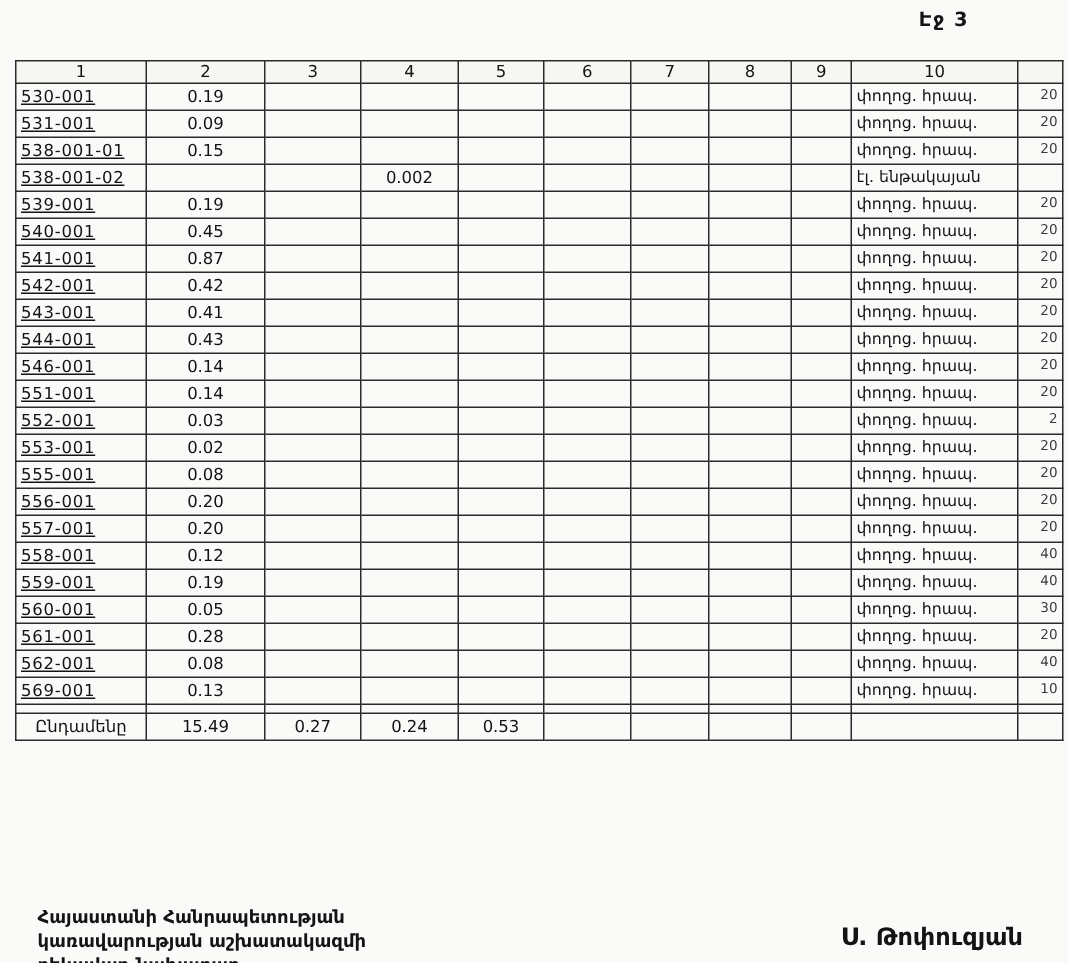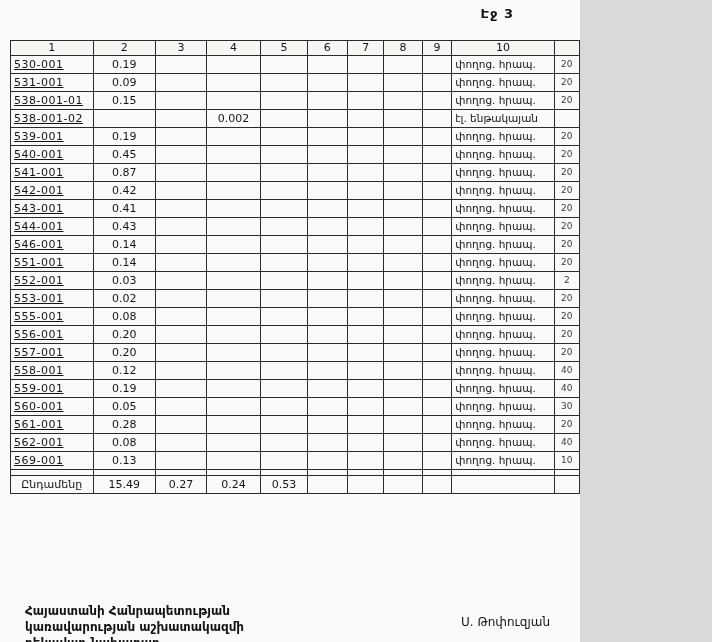--- a/index.html
+++ b/index.html
@@ -1,18 +1,18 @@
 <!DOCTYPE html>
 <html><head>
 <meta charset="utf-8">
 <style>
   html,body { margin:0; padding:0; background:#d9d9d9; }
   .page {
     position:relative;
-    width:580px; height:642px;
+    width:712px; height:642px;
     background:#fafaf8;
     font-family:"DejaVu Sans", sans-serif;
     color:#141414;
     overflow:hidden;
   }
   .page-label {
     position:absolute; top:6px; right:66px;
     font-size:13px; font-weight:bold; letter-spacing:1px;
   }
   table.sheet {
@@ -32,32 +32,32 @@
   table.sheet th {
     height:14px; line-height:14px;
     font-weight:normal; font-size:11px; text-align:center;
     background:#f6f6f3;
   }
   td.code { text-align:left; padding-left:5px; letter-spacing:0.5px;text-decoration:underline; }
   td.num  { text-align:center; }
   td.desc { text-align:left; padding-left:4px; font-size:10.5px;margin-left:48px; }
   td.margin-cell, th.margin-cell {
     border:none; background:transparent;
-    font-size:9px; color:#3a3a3a; text-align:center; padding-left:7px;
+    font-size:9px; color:#3a3a3a; text-align:right; padding-left:7px;
   }
   tr.spacer td { height:5px; line-height:5px; }
   tr.total td { font-weight:normal; }
   tr.total td.label { text-align:center; font-size:11px; }
   .footer {
     position:absolute; left:25px; top:583px;
     font-size:12px; font-weight:bold; line-height:16px;margin-top:20px;
   }
   .signature {
     position:absolute; right:30px; top:615px;
-    font-size:12px; font-weight:normal;
+    font-size:16px; font-weight:bold;
   }
 </style>
 </head>
 <body>
 
 <div class="page">
 
   <div class="page-label">Էջ 3</div>
 
   <table class="sheet">

